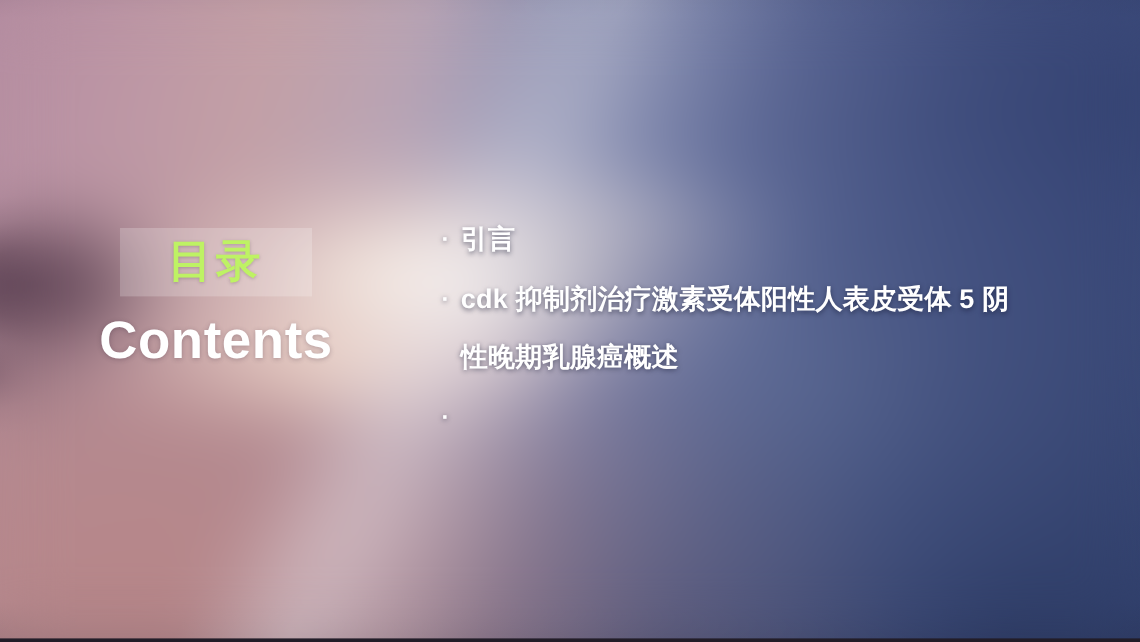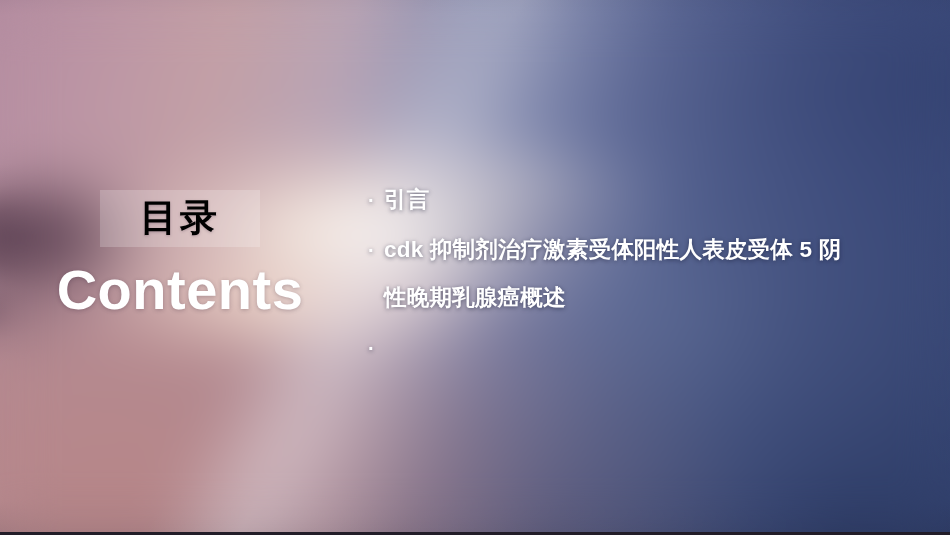--- a/index.html
+++ b/index.html
@@ -162,33 +162,33 @@
   }
 
   .title-cn-wrap {
     display: inline-block;
     padding: 9px 40px 11px 40px;
     background: rgba(255,255,255,0.21);
   }
 
   .title-cn {
     display: block;
-    color: #000000;
+    color: #bef264;
     font-size: 37px;
     font-weight: bold;
     line-height: 1.0;
     letter-spacing: 3px;
     text-shadow: 0 1px 3px rgba(60,40,60,0.28);
   }
 
   .title-en {
     display: block;
     margin-top: 14px;
     color: #ffffff;
-    font-size: 56px;
+    font-size: 44px;
     font-weight: bold;
     line-height: 1.05;
     letter-spacing: 0.5px;
     text-shadow: 0 1px 4px rgba(60,40,60,0.30);
   }
 
   
   .toc-list {
     position: absolute;
     left: 366px;

